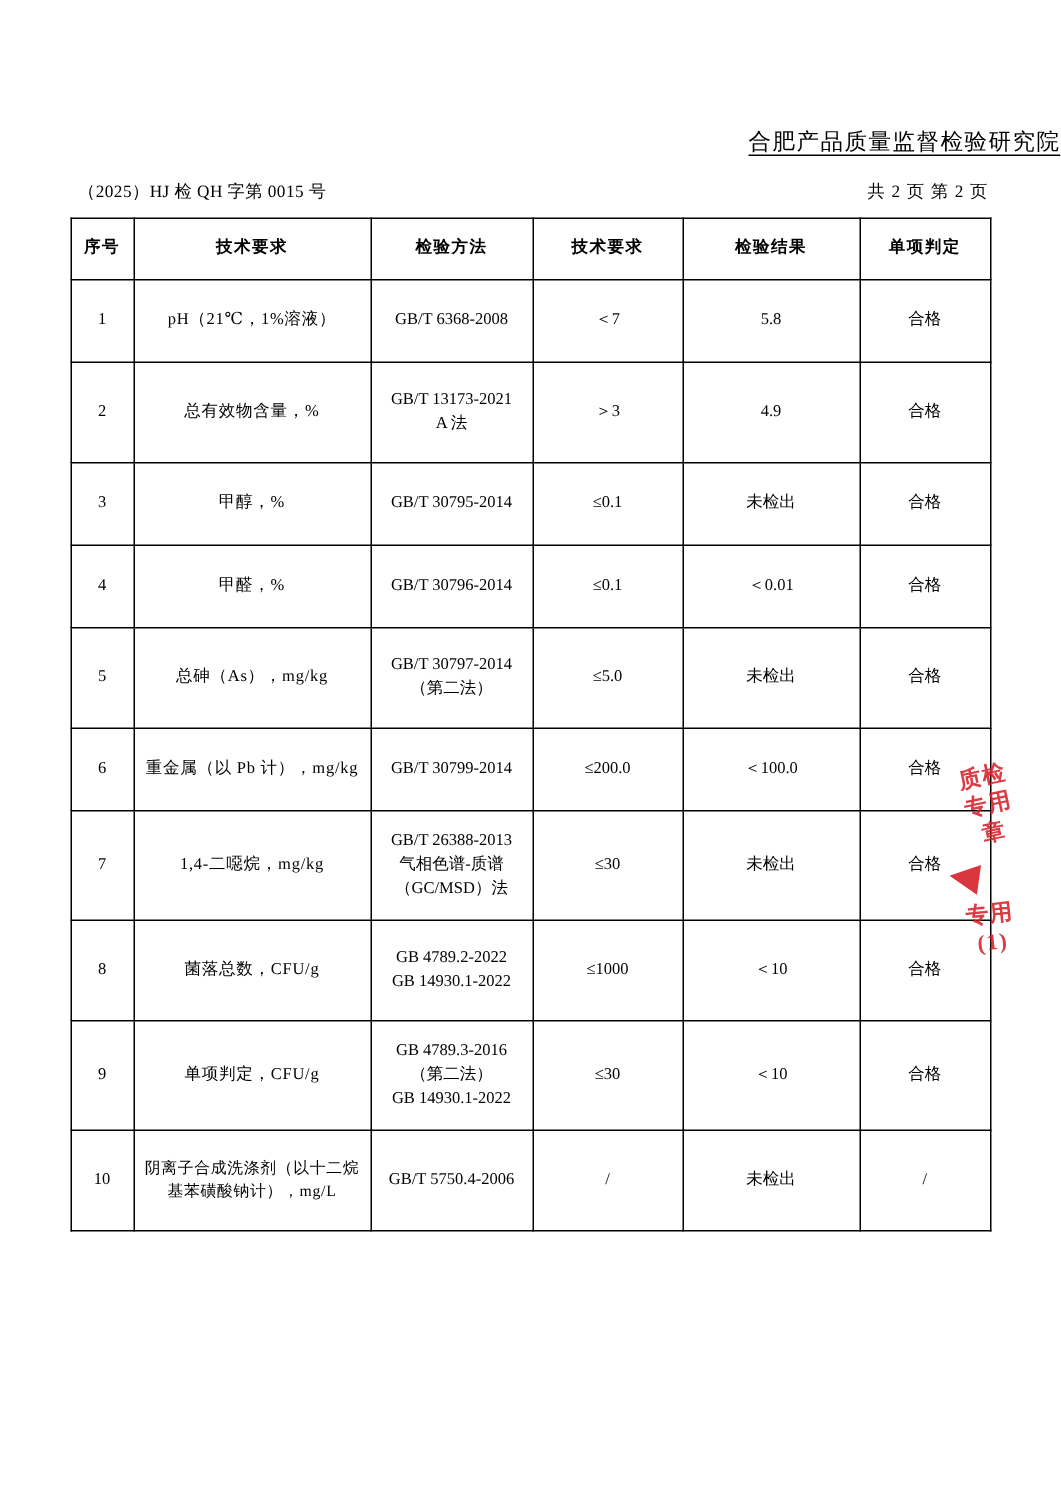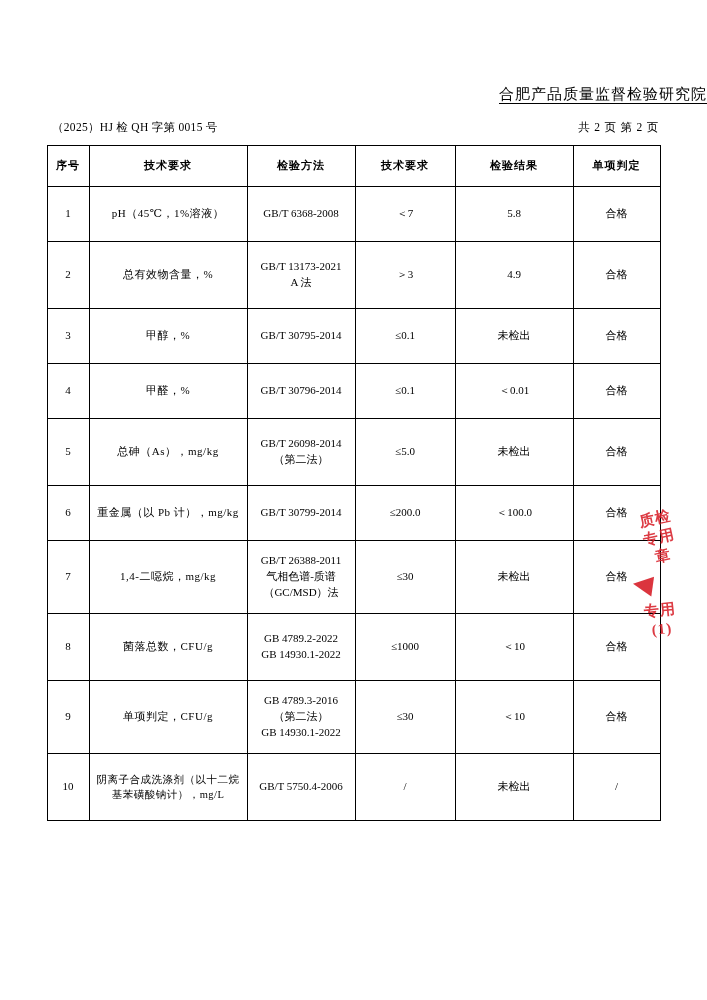--- a/index.html
+++ b/index.html
@@ -160,21 +160,21 @@
         <th>技术要求</th>
         <th>检验方法</th>
         <th>技术要求</th>
         <th>检验结果</th>
         <th>单项判定</th>
       </tr>
     </thead>
     <tbody>
       <tr class="r-tall">
         <td>1</td>
-        <td class="item-cell">pH（45℃，1%溶液）</td>
+        <td class="item-cell">pH（21℃，1%溶液）</td>
         <td class="meth-cell">GB/T 6368-2008</td>
         <td>＜7</td>
         <td>5.8</td>
         <td>合格</td>
       </tr>
       <tr class="r-xtall">
         <td>2</td>
         <td class="item-cell">总有效物含量，%</td>
         <td class="meth-cell" style="white-space:pre-line">GB/T 13173-2021
 A 法</td>
@@ -194,38 +194,38 @@
         <td>4</td>
         <td class="item-cell">甲醛，%</td>
         <td class="meth-cell">GB/T 30796-2014</td>
         <td>≤0.1</td>
         <td>＜0.01</td>
         <td>合格</td>
       </tr>
       <tr class="r-xtall">
         <td>5</td>
         <td class="item-cell">总砷（As），mg/kg</td>
-        <td class="meth-cell" style="white-space:pre-line">GB/T 26098-2014
+        <td class="meth-cell" style="white-space:pre-line">GB/T 30797-2014
 （第二法）</td>
         <td>≤5.0</td>
         <td>未检出</td>
         <td>合格</td>
       </tr>
       <tr class="r-tall">
         <td>6</td>
         <td class="item-cell">重金属（以 Pb 计），mg/kg</td>
         <td class="meth-cell">GB/T 30799-2014</td>
         <td>≤200.0</td>
         <td>＜100.0</td>
         <td>合格</td>
       </tr>
       <tr class="r-3line">
         <td>7</td>
         <td class="item-cell">1,4-二噁烷，mg/kg</td>
-        <td class="meth-cell" style="white-space:pre-line">GB/T 26388-2011
+        <td class="meth-cell" style="white-space:pre-line">GB/T 26388-2013
 气相色谱-质谱
 （GC/MSD）法</td>
         <td>≤30</td>
         <td>未检出</td>
         <td>合格</td>
       </tr>
       <tr class="r-xtall">
         <td>8</td>
         <td class="item-cell">菌落总数，CFU/g</td>
         <td class="meth-cell" style="white-space:pre-line">GB 4789.2-2022

